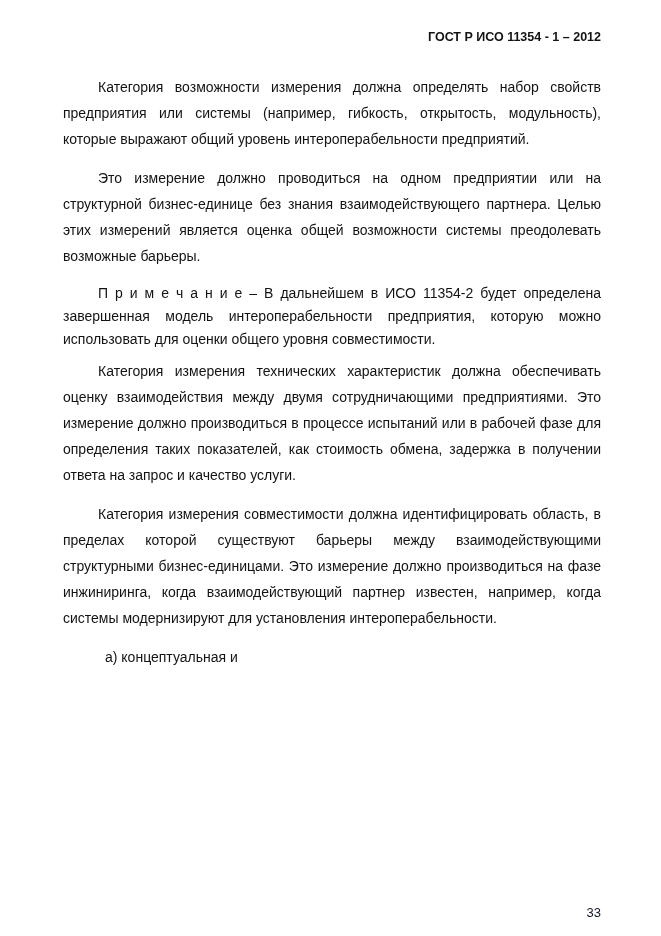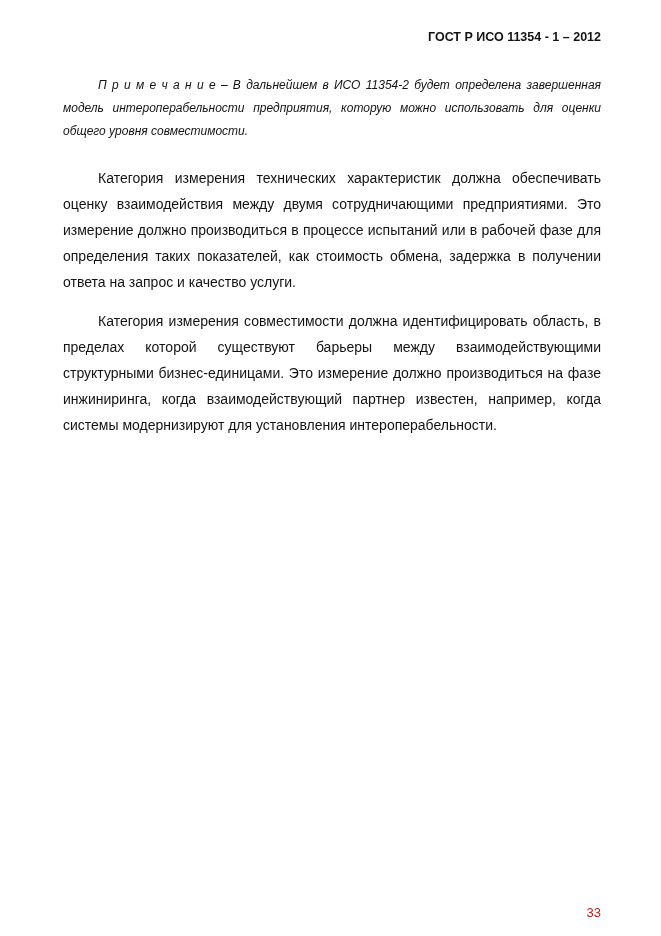--- a/index.html
+++ b/index.html
@@ -25,26 +25,25 @@
     font-size: 12.5px;
     margin: 0 0 30px 0;
   }
   .par {
     margin: 0 0 13px 0;
     text-align: justify;
     text-indent: 35px;
     line-height: 26px;
   }
   .note {
-    margin: 0 0 22px 0;
+    margin: 0 0 7px 0;
     text-align: justify;
     text-indent: 35px;
     line-height: 23px;
-    font-size: 12px;
-    font-style: italic;
+    font-size: 14px;
   }
   .heading {
     font-weight: 700;
     margin: 0;
     line-height: 26px;
   }
   .heading .line1 {
     display: block;
     text-indent: 35px;
     text-align: justify;
@@ -62,37 +61,40 @@
   .list-item {
     margin: 0;
     text-indent: 42px;
     line-height: 26px;
   }
   .page-number {
     position: absolute;
     right: 60px;
     bottom: 16px;
     font-size: 13px;
-    color: #b91c1c;
+    color: #0f172a;
   }
 </style>
 </head>
 <body>
 
 <div class="page">
 
   <div class="doc-header">ГОСТ Р ИСО 11354 - 1 – 2012</div>
 
+  <p class="par">Категория возможности измерения должна определять набор свойств предприятия или системы (например, гибкость, открытость, модульность), которые выражают общий уровень интероперабельности предприятий.</p>
 
+  <p class="par">Это измерение должно проводиться на одном предприятии или на структурной бизнес-единице без знания взаимодействующего партнера. Целью этих измерений является оценка общей возможности системы преодолевать возможные барьеры.</p>
 
   <p class="note">П р и м е ч а н и е  –  В дальнейшем в ИСО 11354-2 будет определена завершенная модель интероперабельности предприятия, которую можно использовать для оценки общего уровня совместимости.</p>
 
   <p class="par">Категория измерения технических характеристик должна обеспечивать оценку взаимодействия между двумя сотрудничающими предприятиями. Это измерение должно производиться в процессе испытаний или в рабочей фазе для определения таких показателей, как стоимость обмена, задержка в получении ответа на запрос и качество услуги.</p>
 
   <p class="par">Категория измерения совместимости должна идентифицировать область, в пределах которой существуют барьеры между взаимодействующими структурными бизнес-единицами. Это измерение должно производиться на фазе инжиниринга, когда взаимодействующий партнер известен, например, когда системы модернизируют для установления интероперабельности.</p>
 
 
 
 
+  <p class="list-item">а) концептуальная и</p>
 
   <div class="page-number">33</div>
 
 </div>
 
 </body></html>

